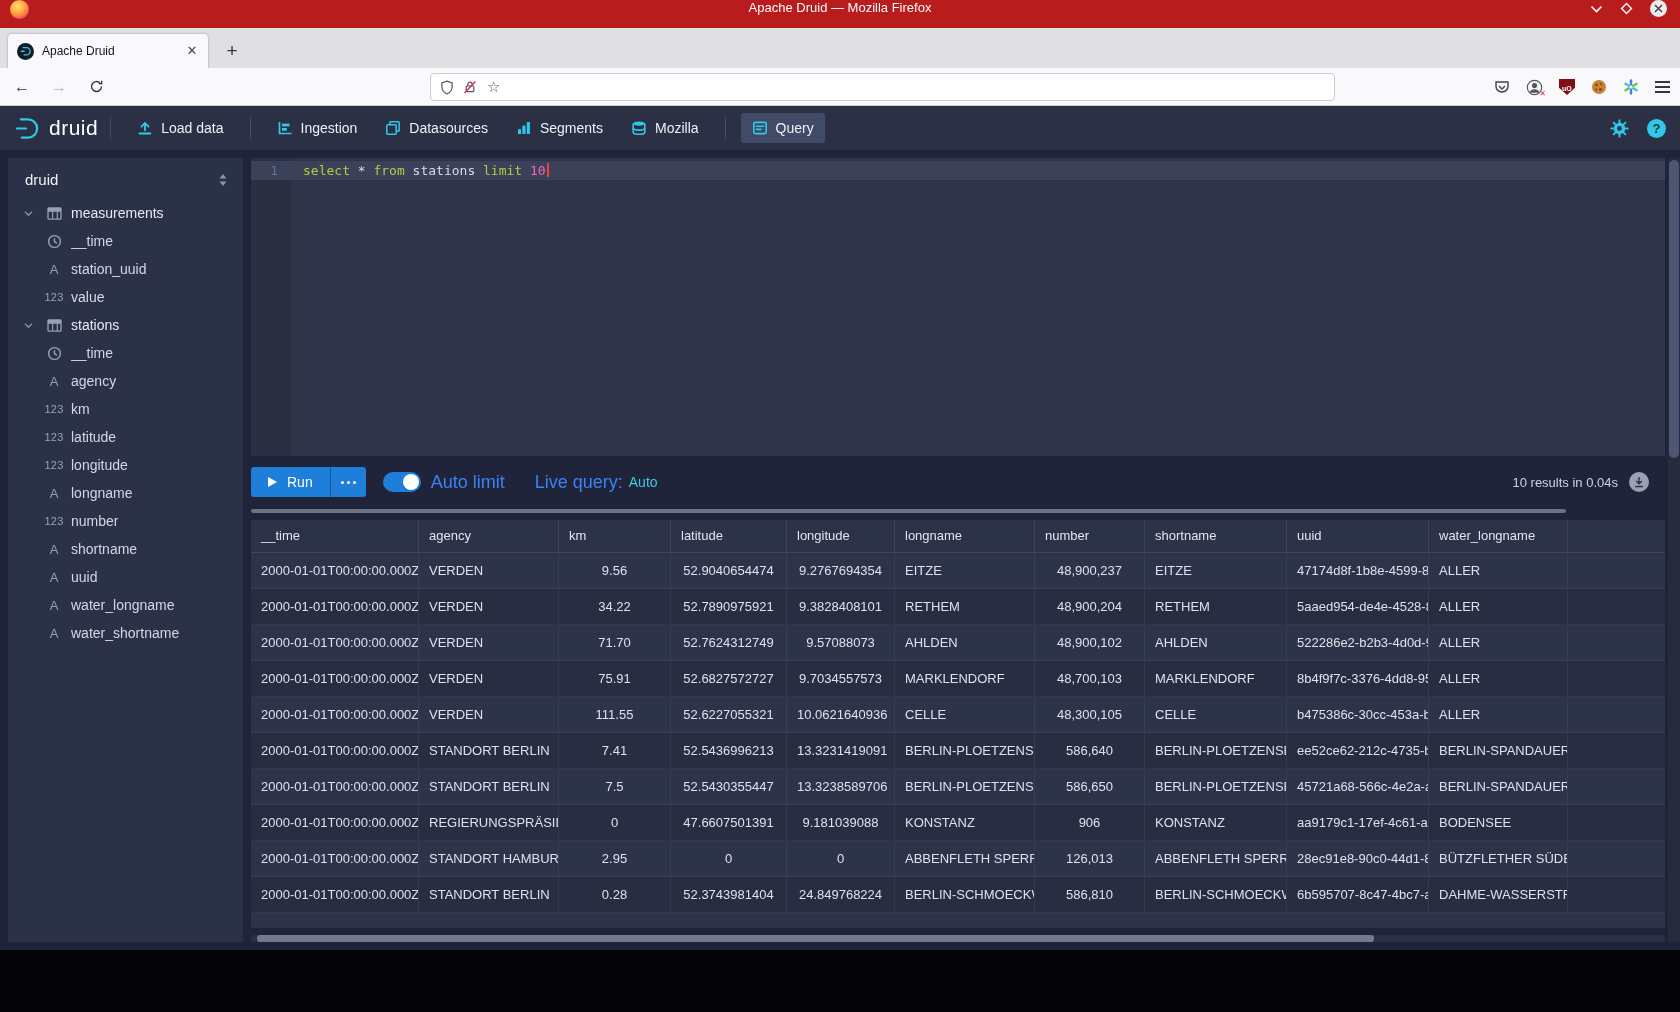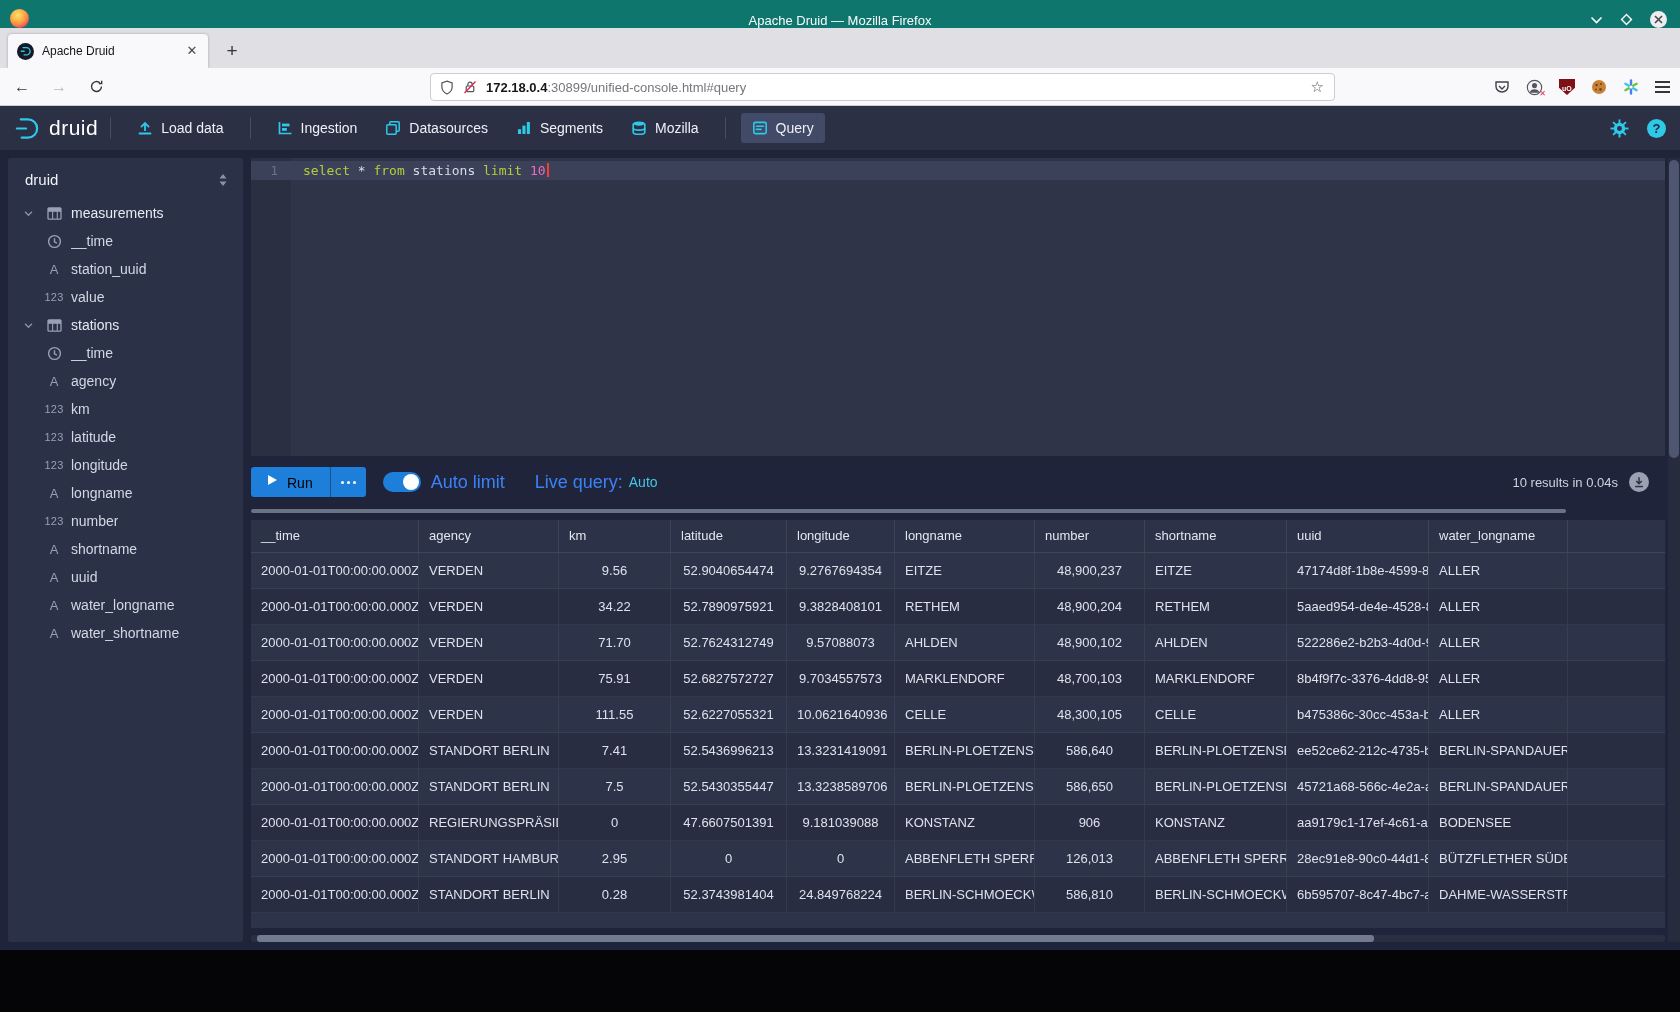--- a/index.html
+++ b/index.html
@@ -4,21 +4,21 @@
 <style>
   * { box-sizing: border-box; margin: 0; padding: 0; }
   html,body { width:1680px; height:1012px; overflow:hidden; background:#020204;
     font-family:"Liberation Sans","DejaVu Sans",sans-serif; }
   svg { display:block; }
 
   .window { width:1680px; height:950px; display:flex; flex-direction:column; overflow:hidden; background:#20243a; }
   .desktop-strip { width:1680px; height:62px; background:#050507; }
 
   
-  .titlebar { height:28px; background:#0f766e; display:flex; align-items:flex-end; position:relative; flex:none; }
+  .titlebar { height:28px; background:#b91c1c; display:flex; align-items:flex-start; position:relative; flex:none; }
   .ff-logo { width:19px; height:19px; border-radius:50%; margin-left:10px;
     background:radial-gradient(circle at 40% 32%, #ffe066 0%, #ffb14d 35%, #ff8a3d 55%, #e3366f 82%, #90288e 100%); }
   .tb-title { position:absolute; left:0; right:0; text-align:center; color:#fbfbfe; font-size:13px; pointer-events:none; }
   .tb-controls { margin-left:auto; display:flex; align-items:center; gap:17px; margin-right:13px; z-index:1; }
   .tb-close { width:17px; height:17px; border-radius:50%; background:#ededf0; display:flex; align-items:center; justify-content:center; }
 
   
   .tabstrip { height:40px; background:#e0e0e4; display:flex; align-items:flex-end; flex:none; }
   .tab { width:200px; height:34px; background:#f9f9fb; border-radius:4px 4px 0 0; margin-left:8px;
     display:flex; align-items:center; padding:0 6px 0 9px; box-shadow:0 0 3px rgba(0,0,0,.28); }
@@ -88,21 +88,21 @@
   .ed-gutter-cell { width:40px; flex:none; text-align:right; padding-right:13px; color:#68718c; }
   .ed-line { padding-left:12px; white-space:pre; }
   .tok-keyword { color:var(--kw); }
   .tok-plain { color:#d7dce6; }
   .tok-literal { color:var(--lit); }
   .caret-bar { display:inline-block; width:2px; height:14px; background:var(--cursor); vertical-align:-2px; margin-left:1px; }
 
   
   .runbar { height:36px; margin-top:8px; display:flex; align-items:center; flex:none; }
   .btn-group { display:flex; height:30px; border-radius:3px; overflow:hidden; background:var(--blue); }
-  .run-btn { display:flex; align-items:flex-start; gap:10px; padding:8px 17px; color:#000000; font-size:14px; }
+  .run-btn { display:flex; align-items:center; gap:10px; padding:0 17px; color:#ffffff; font-size:14px; }
   .play { width:0; height:0; border-left:9px solid #fff; border-top:5.5px solid transparent; border-bottom:5.5px solid transparent; }
   .group-div { width:1px; background:rgba(15,19,26,.4); }
   .more-btn { width:35px; display:flex; align-items:center; justify-content:center; color:#fff; }
   .more-btn i { width:3px; height:3px; border-radius:50%; background:#fff; margin:0 1.5px; }
   .switch { width:38px; height:20px; border-radius:10px; background:var(--blue); margin-left:17px; position:relative; flex:none; }
   .knob { position:absolute; right:2px; top:2px; width:16px; height:16px; border-radius:50%; background:#fff; }
   .runbar-label { color:#3b82f6; font-size:18px; margin-left:10px; }
   .live-label { margin-left:30px;text-align:right; }
   .live-value { color:var(--link); margin-left:6px; font-size:14px; }
   .results-summary { margin-left:auto; color:#ccd3e0; font-size:13px; }
@@ -190,21 +190,20 @@
             <path d="M7.5 1.2 L13 3.1 v4 c0 3.9-2.4 6.3-5.5 7.8 C4.4 13.4 2 11 2 7.1 v-4 Z" fill="none" stroke="#55555e" stroke-width="1.3"></path>
           </svg>
       </span>
       <span class="url-icon">
         <svg width="14" height="14" viewBox="0 0 14 14">
             <rect x="3.2" y="6" width="7.6" height="5.6" rx="1" fill="none" stroke="#55555e" stroke-width="1.2"></rect>
             <path d="M4.8 6 V4.4 a2.2 2.2 0 0 1 4.4 0 V6" fill="none" stroke="#55555e" stroke-width="1.2"></path>
             <line x1="1.5" y1="13" x2="12.5" y2="1.5" stroke="#e22850" stroke-width="1.4"></line>
           </svg>
       </span>
-      <span class="url-text"><b class="url-host">172.18.0.4</b><span>:30899/unified-console.html#query</span></span>
       <span class="url-star">☆</span>
     </div>
     <div class="toolbar-icons">
       <span>
         <svg width="16" height="15" viewBox="0 0 16 15">
             <path d="M2 2 h12 v4.5 a6 5.5 0 0 1-12 0 Z" fill="none" stroke="#42424a" stroke-width="1.4"></path>
             <polyline points="5,6 8,9 11,6" fill="none" stroke="#42424a" stroke-width="1.4"></polyline>
           </svg>
       </span>
       <span class="avatar-wrap">

